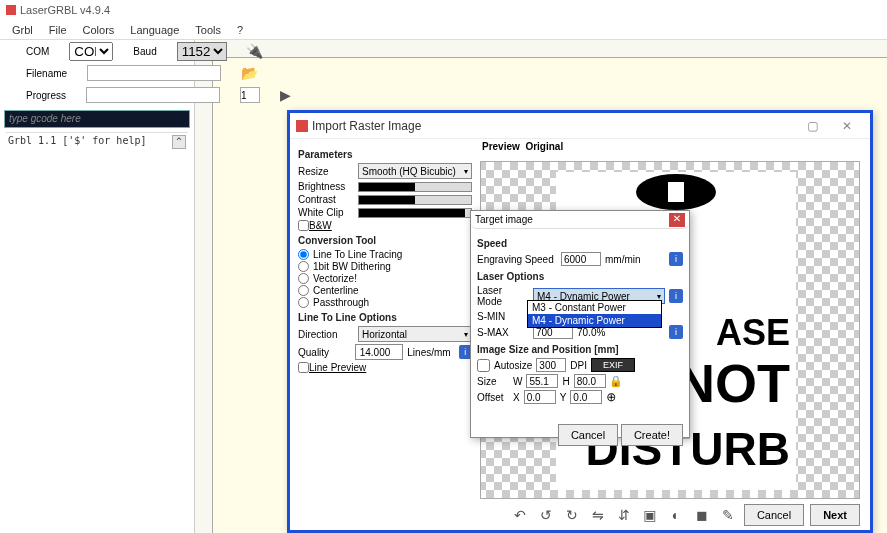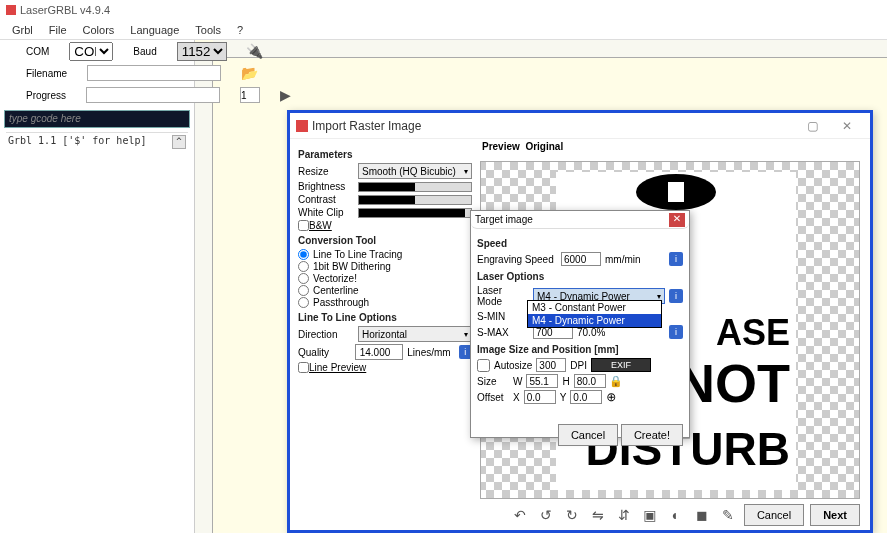--- a/index.html
+++ b/index.html
@@ -63,21 +63,21 @@
 
 .dropdown-open { position: absolute; border: 1px solid #000; background: #fff; z-index: 20; font-size: 10px; }
 .dropdown-open .opt { padding: 1px 4px; white-space: nowrap; }
 .dropdown-open .opt.sel { background: #1a4bcc; color: #fff; }
 
 .bottom-toolbar { position: absolute; bottom: 4px; right: 10px; display: flex; gap: 6px; align-items: center; }
 .tool-icon { width: 20px; height: 20px; display:inline-flex; align-items:center; justify-content:center; font-size: 14px; color:#555; }
 
 .info-icon { width: 14px; height: 14px; background: #36c; color: #fff; border-radius: 2px; text-align: center; line-height: 14px; font-size: 9px; display: inline-block; }
 .lock-icon::before { content: "🔒"; font-size: 11px; }
-.exif-btn { background:#333; color:#fff; font-size:9px; padding:1px 19px; border:1px solid #000; }
+.exif-btn { background:#333; color:#fff; font-size:9px; padding:1px 11px; border:1px solid #000; }
 .target-icon::before { content:"⊕"; font-size:12px; }
 </style>
 </head>
 <body>
 
 <div class="titlebar">
   <span class="logo"></span>
   <span>LaserGRBL v4.9.4</span>
 </div>
 

